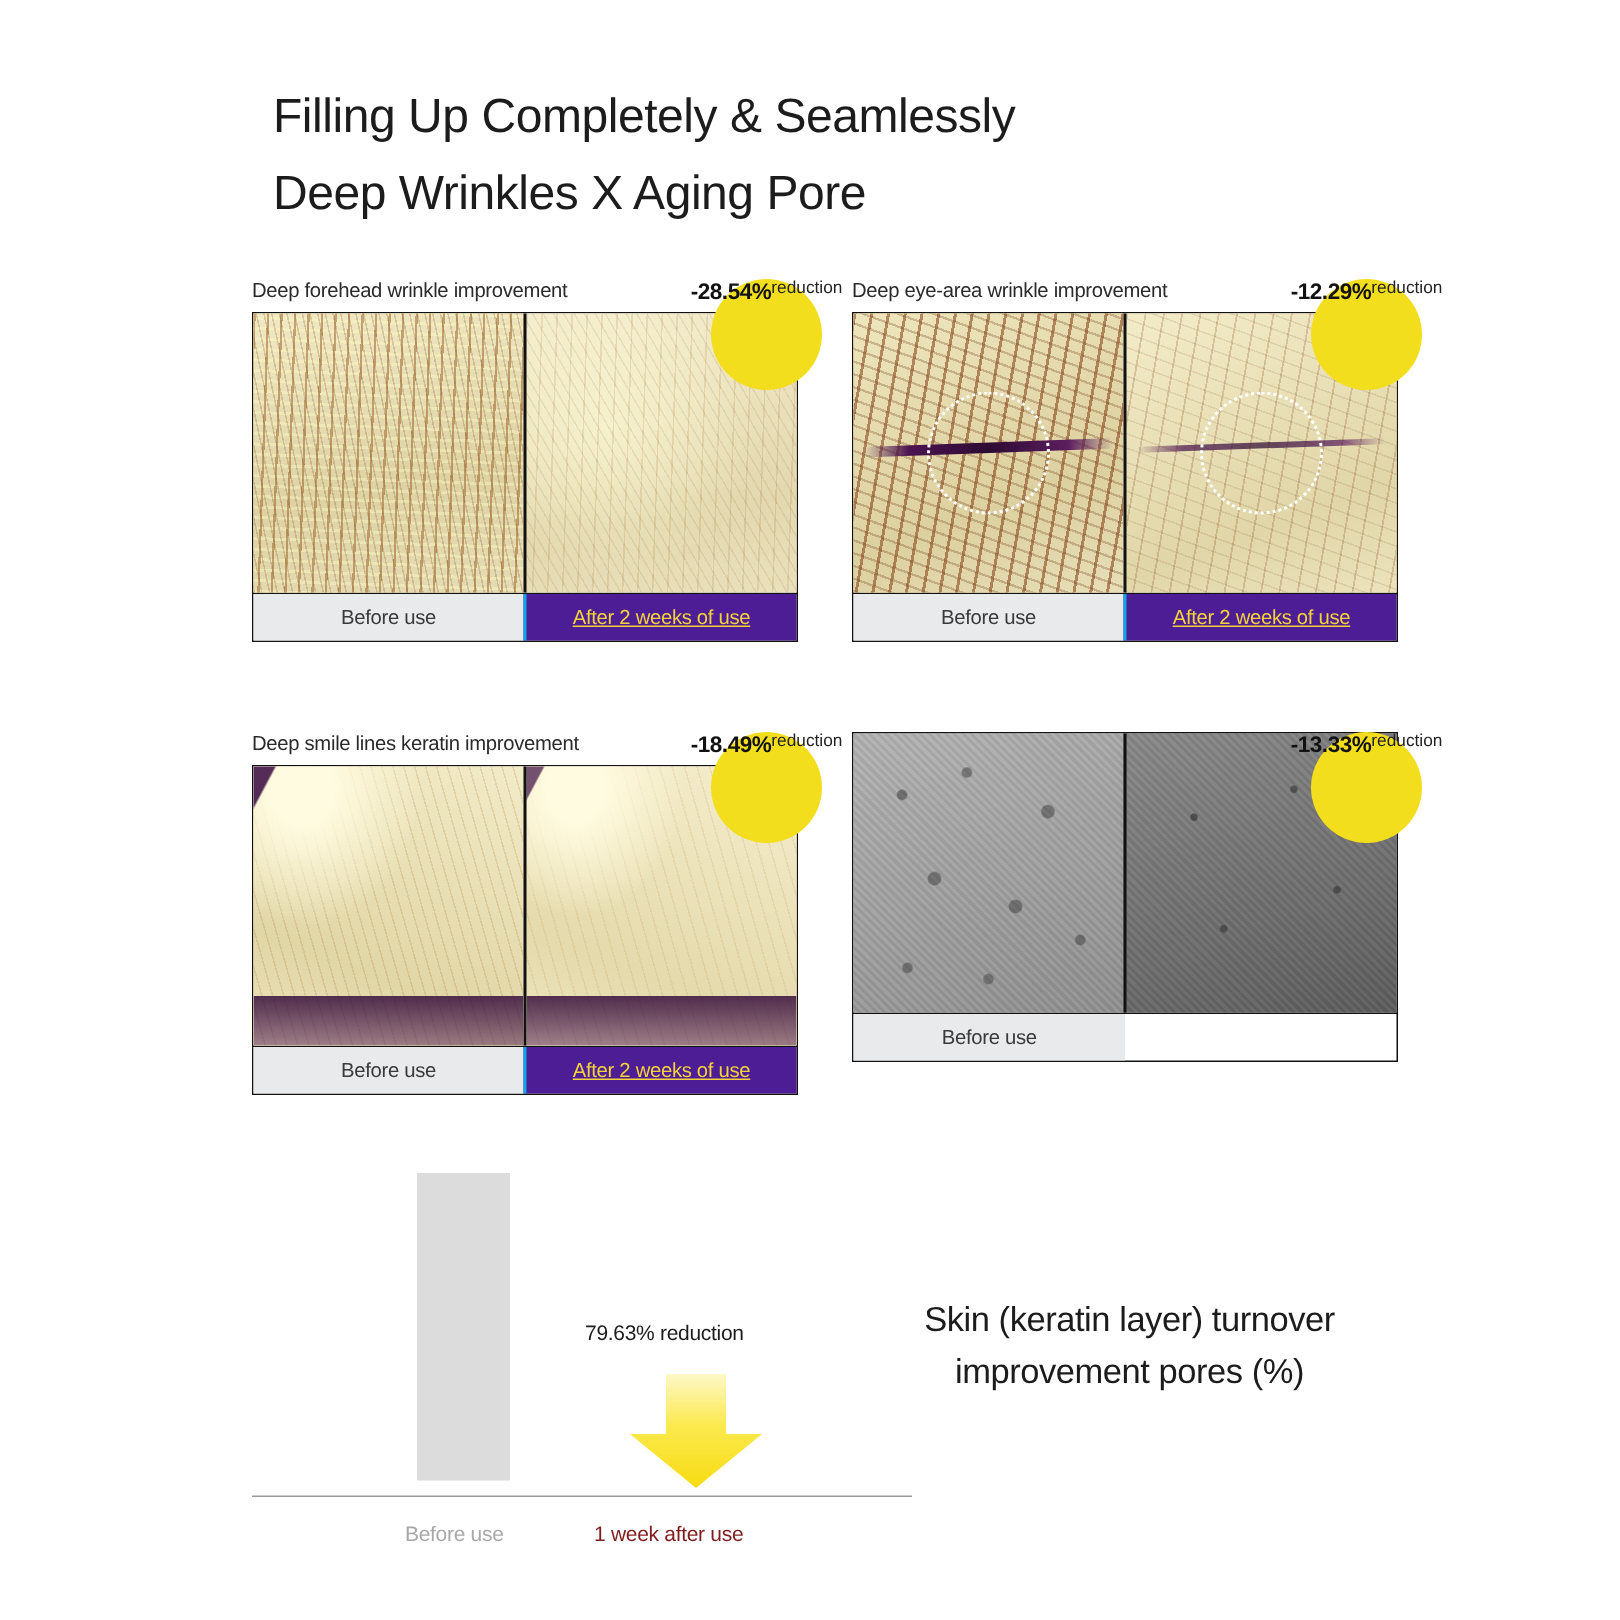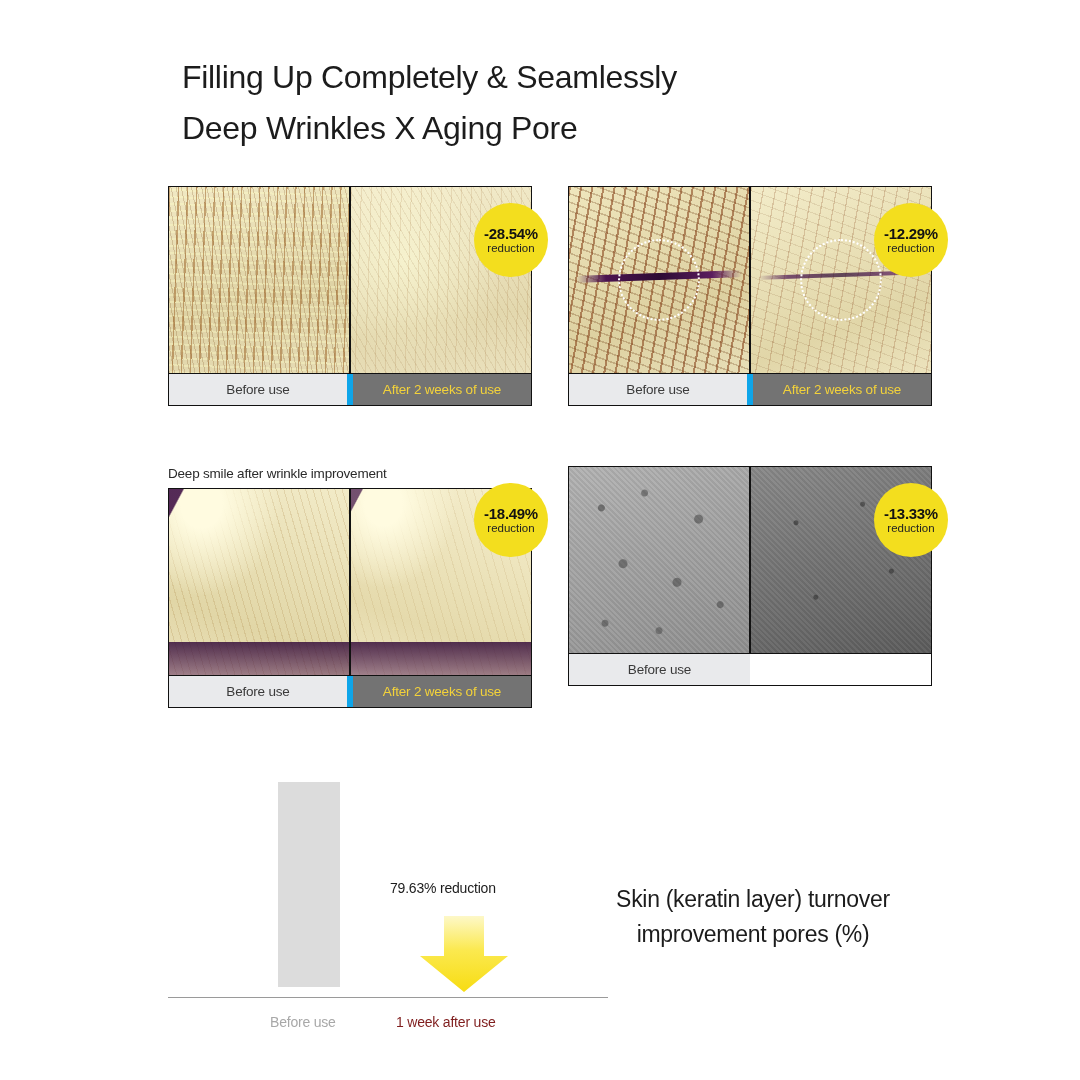--- a/index.html
+++ b/index.html
@@ -174,34 +174,34 @@
   }
   .label {
     width: 50%;
     display: flex;
     align-items: center;
     justify-content: center;
     font-size: 13.5px;
     letter-spacing: -0.2px;
   }
   .label.before { background: #e9eaec; color: #3a3a3a; }
-  .label.after  { background: #737373; color: #f3d23a; border-left: 6px solid #0ea5e9; }
+  .label.after  { background: #4c1d95; color: #f3d23a; border-left: 2px solid #0ea5e9; text-decoration: underline; }
 
   .badge {
     position: absolute;
     width: 74px;
     height: 74px;
     border-radius: 50%;
     background: #f3de1e;
     display: flex;
-    flex-direction: column;
-    align-items: center;
+    flex-direction: row;
+    align-items: flex-start;
     justify-content: center;
     right: -16px;
-    top: 17px;
+    top: 0;
     line-height: 1.15;
   }
   .badge .pct {
     font-size: 15px;
     font-weight: 700;
     color: #121212;
     letter-spacing: -0.3px;
   }
   .badge .sub {
     font-size: 11.5px;
@@ -258,52 +258,53 @@
   .chart-title {
     position: absolute;
     left: 420px;
     top: 96px;
     width: 330px;
     text-align: center;
     font-size: 23px;
     line-height: 1.5;
     color: #1c1c1c;
     letter-spacing: -0.3px;
-    margin-top: 20px;
   }
   .chart-title span { display: block; }
 </style>
 </head>
 <body>
 
 <div class="headline">
   <span class="line">Filling Up Completely &amp; Seamlessly</span>
   <span class="line">Deep Wrinkles X Aging Pore</span>
 </div>
 
 <div class="cards">
 
   <div class="card-row">
 
     <div class="card">
+      <div class="card-caption">Deep forehead wrinkle improvement</div>
       <div class="panes">
         <div class="pane skin-a"></div>
         <div class="pane right skin-b"></div>
       </div>
       <div class="labels">
         <div class="label before">Before use</div>
         <div class="label after">After 2 weeks of use</div>
       </div>
       <div class="badge">
         <span class="pct">-28.54%</span>
         <span class="sub">reduction</span>
       </div>
     </div>
 
     <div class="card">
+      <div class="card-caption">Deep eye-area wrinkle improvement</div>
       <div class="panes">
         <div class="pane skin-eye-a">
           <div class="wrinkle-line"></div>
           <div class="dotted-circle"></div>
         </div>
         <div class="pane right skin-eye-b">
           <div class="wrinkle-line faded"></div>
           <div class="dotted-circle"></div>
         </div>
       </div>
@@ -315,21 +316,21 @@
         <span class="pct">-12.29%</span>
         <span class="sub">reduction</span>
       </div>
     </div>
 
   </div>
 
   <div class="card-row">
 
     <div class="card">
-      <div class="card-caption">Deep smile after wrinkle improvement</div>
+      <div class="card-caption">Deep smile lines keratin improvement</div>
       <div class="panes">
         <div class="pane smile-a">
           <div class="smile-teeth"></div>
         </div>
         <div class="pane right smile-b">
           <div class="smile-teeth"></div>
         </div>
       </div>
       <div class="labels">
         <div class="label before">Before use</div>

